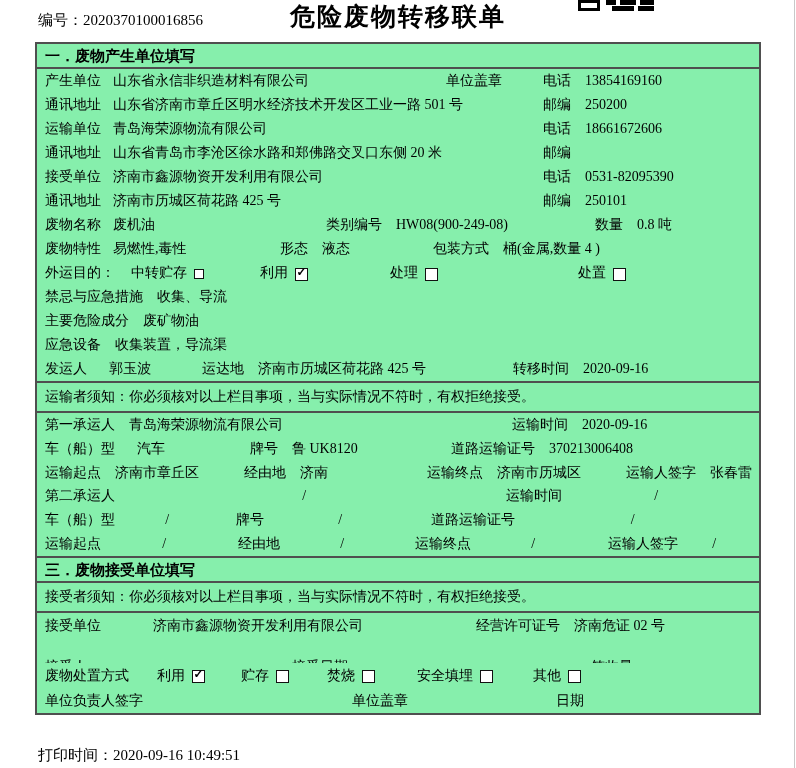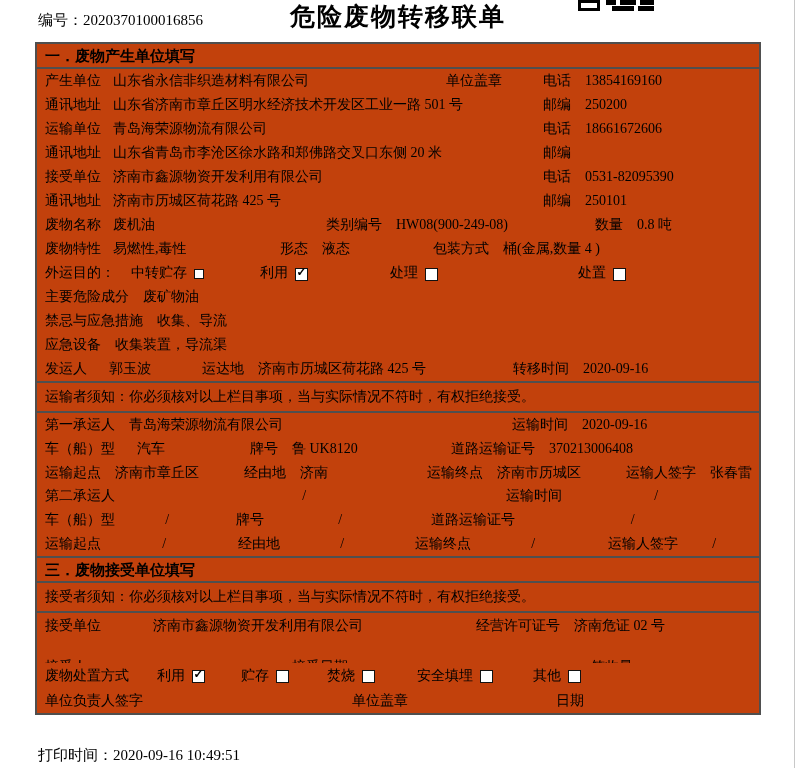--- a/index.html
+++ b/index.html
@@ -12,21 +12,21 @@
   
   .doc-header{position:relative;height:42px;}
   .serial{position:absolute;left:38px;top:11px;font-size:15px;}
   .doc-title{position:absolute;left:0;right:0;top:0;text-align:center;
     font-family:"Liberation Sans","DejaVu Sans",sans-serif;
     font-size:25px;font-weight:bold;letter-spacing:2px;}
   .qr-frag{position:absolute;left:578px;top:0;width:76px;height:11px;}
   .qr-frag div{position:absolute;background:#000;}
   .qr-hollow{left:0;top:0;width:22px;height:11px;border:3px solid #000;box-sizing:border-box;background:#fff !important;}
   
-  .form-table{position:absolute;left:35px;top:42px;width:726px;border:2px solid #4f4f4f;background:#c2410c;box-sizing:border-box;}
+  .form-table{position:absolute;left:35px;top:42px;width:726px;border:2px solid #4f4f4f;background:#86efac;box-sizing:border-box;}
   .section{}
   .section + .section{border-top:2px solid #4f4f4f;}
   .sec-title{height:22px;line-height:22px;border-bottom:2px solid #4f4f4f;
     font-family:"Liberation Sans","DejaVu Sans",sans-serif;
     font-size:15px;font-weight:bold;padding:1px 8px 0 8px;}
   .notice{height:28px;line-height:28px;border-bottom:2px solid #4f4f4f;padding:0 8px;}
   .row{display:flex;align-items:baseline;padding:0 10px 0 8px;overflow:hidden;}
   .s1 .row{height:24px;line-height:24px;}
   .s2 .row{height:23.8px;line-height:23.8px;}
   .s3 .row{height:25px;line-height:25px;}
@@ -148,27 +148,27 @@
       <span class="lbl" style="margin-left:56px;">利用</span>
       <span class="cb checked" style="margin-left:7px;"></span>
       <span class="lbl" style="margin-left:82px;">处理</span>
       <span class="cb" style="margin-left:7px;"></span>
       <span class="lbl" style="margin-left:140px;font-family:Liberation Serif, serif;">处置</span>
       <span class="cb" style="margin-left:7px;"></span>
       <span class="fill"></span>
     </div>
 
     <div class="row">
+      <span class="lbl">禁忌与应急措施</span>
+      <span class="u fill" style="margin-left:8px;">收集、导流</span>
+    </div>
+
+    <div class="row">
       <span class="lbl">主要危险成分</span>
       <span class="u fill" style="margin-left:8px;">废矿物油</span>
-    </div>
-
-    <div class="row">
-      <span class="lbl">禁忌与应急措施</span>
-      <span class="u fill" style="margin-left:8px;">收集、导流</span>
     </div>
 
     <div class="row">
       <span class="lbl">应急设备</span>
       <span class="u fill" style="margin-left:8px;">收集装置，导流渠</span>
     </div>
 
     <div class="row">
       <span class="lbl">发运人</span>
       <span class="u ctr" style="width:70px;margin-left:10px;">郭玉波</span>

